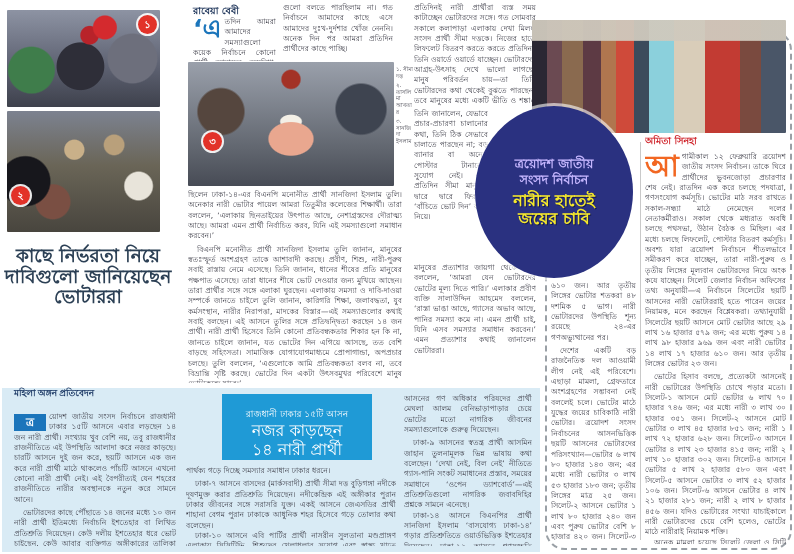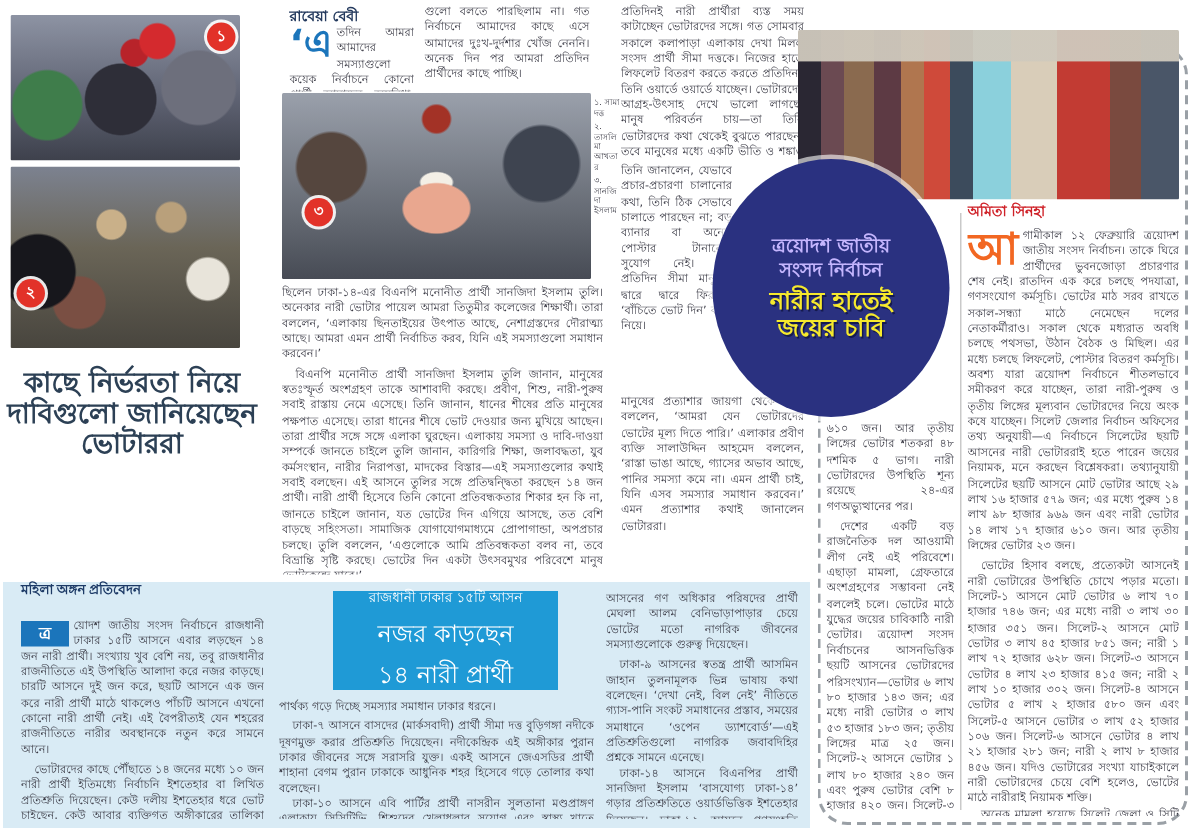--- a/index.html
+++ b/index.html
@@ -27,21 +27,21 @@
                 justify-content:center;text-align:center;box-shadow:0 0 0 3px rgba(255,255,255,.6);}
   .circle-badge .kick{color:#c4b5fd;font-size:12.5px;font-weight:bold;line-height:1.25;}
   .circle-badge .big{color:#f6e92d;font-size:16px;font-weight:bold;line-height:1.12;margin-top:4px;
                      text-shadow:1px 1px 0 #151a4d;}
   .dashed-panel{position:absolute;left:545px;top:30px;width:243px;height:516px;border:2px dashed #9aa0a6;
                 border-radius:20px;z-index:1;}
   .vrule{position:absolute;left:640px;top:142px;width:1px;height:398px;background:#c9c9c9;z-index:2;}
   .bottom-panel{position:absolute;left:2px;top:388px;width:538px;height:164px;background:#d9ebf5;z-index:2;}
   .section-label{position:absolute;font-size:9px;font-weight:bold;color:#1d3a66;}
   .blue-box{position:absolute;left:222px;top:394px;width:150px;height:66px;background:#1f9ad6;color:#fff;
-            text-align:center;display:flex;flex-direction:column;justify-content:space-between;z-index:3;}
+            text-align:center;display:flex;flex-direction:column;justify-content:flex-end;z-index:3;}
   .blue-box .bk{font-size:9px;line-height:1.3;}
   .blue-box .bt{font-size:16px;font-weight:normal;line-height:1.22;}
   .caption-strip{position:absolute;left:396px;top:66px;width:18px;height:116px;font-size:5.5px;
                  line-height:1.2;color:#3b3b46;overflow:hidden;overflow-wrap:anywhere;}
   .caption-strip div{margin-bottom:3px;}
   .z2{z-index:2;} .z3{z-index:3;}
 </style>
 </head>
 <body>
 

